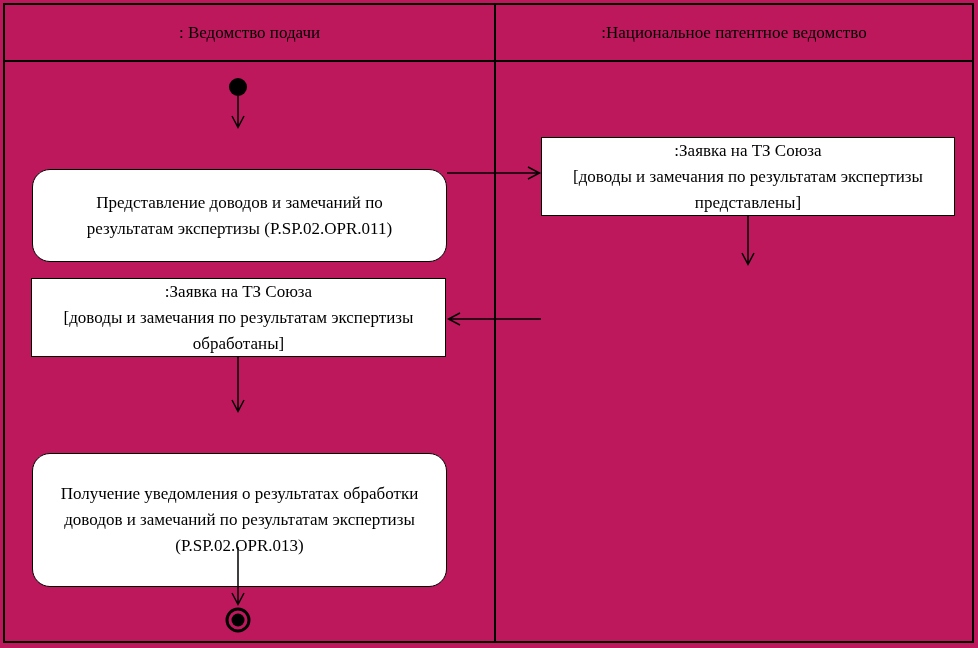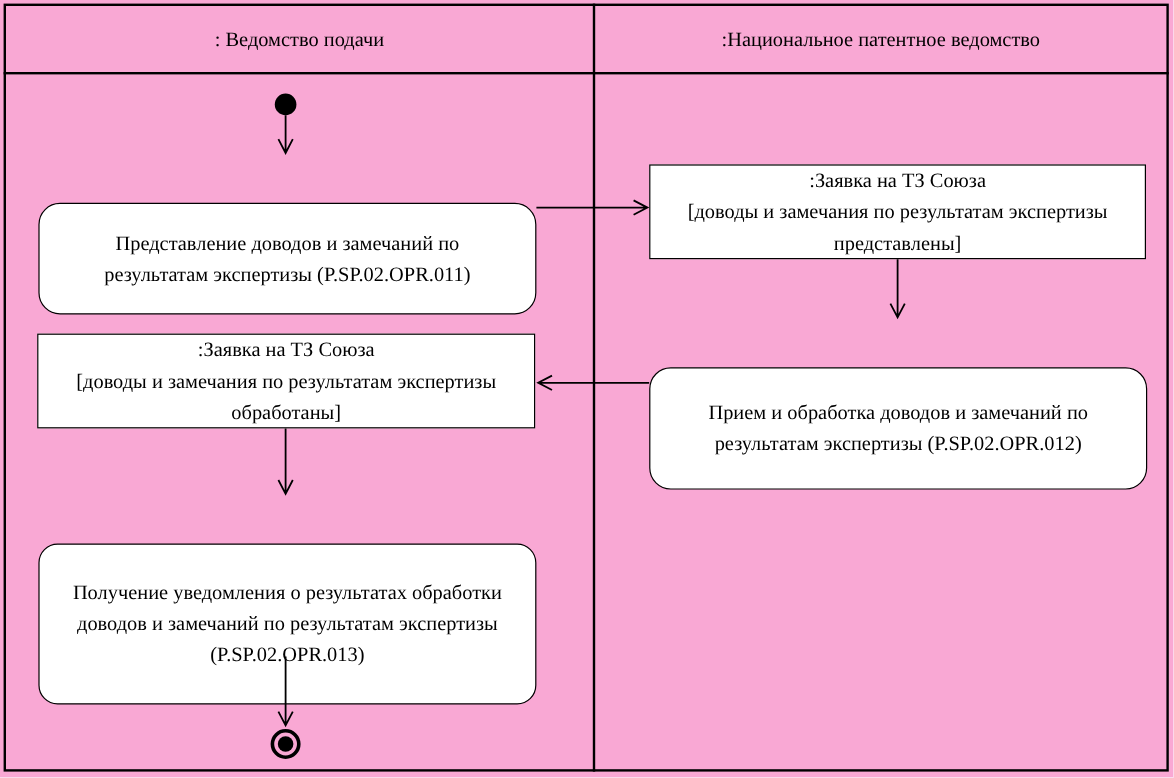--- a/index.html
+++ b/index.html
@@ -1,17 +1,17 @@
 <!DOCTYPE html>
 <html><head>
 <meta charset="utf-8">
 <style>
   html,body{margin:0;padding:0;background:#fff;}
   .canvas{
-    position:relative;width:978px;height:648px;background:#f9a8d4;
+    position:relative;width:978px;height:648px;background:#be185d;
     font-family:"Liberation Serif","DejaVu Serif",serif;color:#000;
     overflow:hidden;
   }
   .frame{
     position:absolute;left:3px;top:3px;width:971px;height:640px;
     border:2px solid #000;box-sizing:border-box;background:transparent;
   }
   .header-sep{position:absolute;left:3px;top:60px;width:971px;height:2px;background:#000;}
   .lane-divider{position:absolute;left:494px;top:3px;width:2px;height:640px;background:#000;}
   .lane-header{
@@ -25,21 +25,21 @@
     display:flex;align-items:center;justify-content:center;text-align:center;
     font-size:17px;line-height:26px;
   }
   .node .txt{display:block;max-width:362px;}
   .activity{border-radius:18px;margin-top:40px;}
   .object{border-radius:0;text-align:center;}
   .a1{left:32px;top:129px;width:415px;height:93px;}
   .o1{left:541px;top:137px;width:414px;height:79px;}
   .a2{left:541px;top:266px;width:415px;height:102px;}
   .o2{left:31px;top:278px;width:415px;height:79px;}
-  .a3{left:32px;top:413px;width:415px;height:134px;border-radius:16px;}
+  .a3{left:32px;top:413px;width:415px;height:134px;}
   svg.edges{position:absolute;left:0;top:0;width:978px;height:648px;pointer-events:none;}
   svg.edges path{stroke:#000;stroke-width:1.5;fill:none;}
 </style>
 </head>
 <body>
 
 <div class="canvas">
 
   <div class="frame"></div>
   <div class="header-sep"></div>
@@ -56,23 +56,20 @@
     <span class="txt">Представление доводов и замечаний по результатам экспертизы (P.SP.02.OPR.011)</span>
   </div>
 
   <div class="node object o1">
     <span class="txt">
       <span>:Заявка на ТЗ Союза</span><br>
       <span>[доводы и замечания по результатам экспертизы представлены]</span>
     </span>
   </div>
 
-  <div class="node activity a2">
-    <span class="txt">Прием и обработка доводов и замечаний по результатам экспертизы (P.SP.02.OPR.012)</span>
-  </div>
 
   <div class="node object o2">
     <span class="txt">
       <span>:Заявка на ТЗ Союза</span><br>
       <span>[доводы и замечания по результатам экспертизы обработаны]</span>
     </span>
   </div>
 
   <div class="node activity a3">
     <span class="txt">Получение уведомления о результатах обработки доводов и замечаний по результатам экспертизы (P.SP.02.OPR.013)</span>

